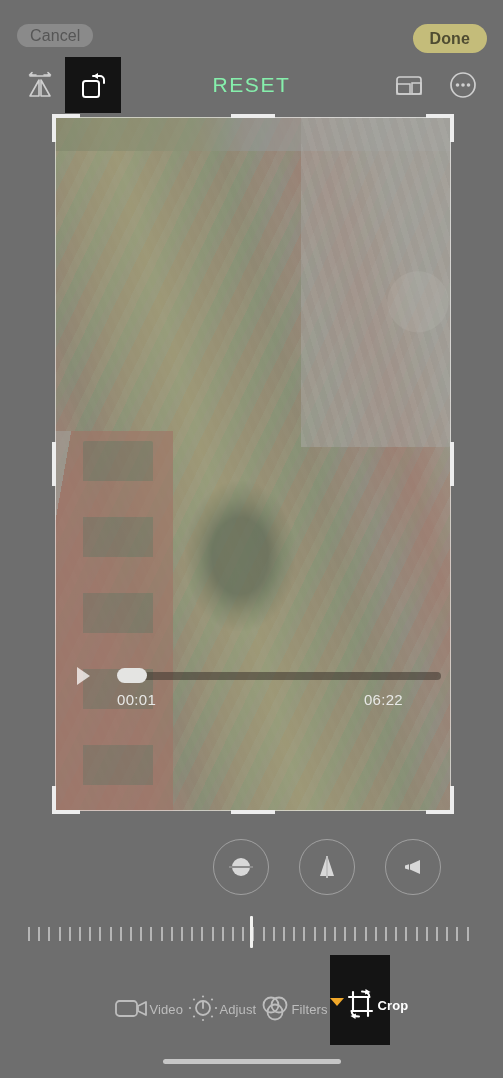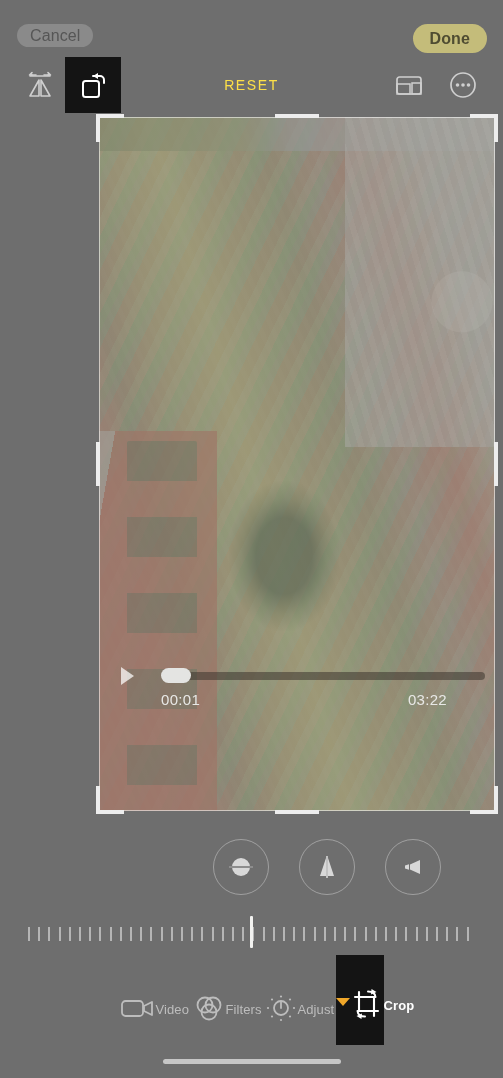--- a/index.html
+++ b/index.html
@@ -40,28 +40,28 @@
     position:absolute; width:56px; height:56px;
     display:flex; align-items:center; justify-content:center;
   }
   #tool-flip{ left:12px; top:0; }
   #tool-rotate{ left:65px; top:0; background:#141414; }
   #tool-aspect{ right:66px; top:0; }
   #tool-more{ right:12px; top:0; }
   #reset-label{
     position:absolute; left:0; right:0; top:0; height:56px;
     display:flex; align-items:center; justify-content:center;
-    color:#fde047; font-size:14px; letter-spacing:1.6px;
+    color:#86efac; font-size:21px; letter-spacing:1.6px;
     font-weight:400;
   }
 
   
   #cropstage{
     position:absolute; left:55px; top:117px;
-    width:396px; height:694px;margin-left:44px;
+    width:396px; height:694px;
   }
   #photo{
     position:absolute; inset:0; overflow:hidden;
     background:#8d8d84;
   }
   
   #photo-img{
     position:absolute; left:0; top:0; width:396px; height:694px;
     background:
       
@@ -208,21 +208,21 @@
   }
   .tab{
     width:72px; height:90px;
     display:flex; flex-direction:row; align-items:center;
     padding-top:16px;
   }
   .tab .tab-ico{ height:38px; display:flex; align-items:center; }
   .tab .tab-lbl{
     font-size:13px; color:#bdbdbd; margin-top:2px; letter-spacing:.1px;
   }
-  #tab-crop{ background:#141414; position:relative; width:48px; padding-top:8px;text-align:right; }
+  #tab-crop{ background:#141414; position:relative; width:60px; padding-top:8px;text-align:right; }
   #tab-crop .tab-lbl{ color:#ffffff; font-weight:700; }
   #crop-caret{
     width:0;height:0;
     border-left:7px solid transparent;
     border-right:7px solid transparent;
     border-top:8px solid #f0a82a;
     margin-bottom:4px;
   }
 
   
@@ -298,21 +298,21 @@
         <div id="photo-windows"></div>
       </div>
       <div id="photo-palm"></div>
       <div id="photo-veil"></div>
 
       <div id="playback">
         <div id="play-btn"></div>
         <div id="scrub-track"></div>
         <div id="scrub-handle"></div>
         <div id="time-start">00:01</div>
-        <div id="time-end">03:22</div>
+        <div id="time-end">06:22</div>
       </div>
     </div>
 
     <div class="cropline" id="cl-top"></div>
     <div class="cropline" id="cl-bot"></div>
     <div class="cropline" id="cl-left"></div>
     <div class="cropline" id="cl-right"></div>
 
     <div class="corner" id="c-tl">
         <i class="h"></i>
@@ -371,51 +371,51 @@
   <div id="tabbar">
 
     <div class="tab" id="tab-video">
       <span class="tab-ico">
         <svg width="36" height="26" viewBox="0 0 36 26">
           <rect x="2" y="6" width="21" height="15" rx="3.5" stroke="#bdbdbd" stroke-width="1.8" fill="none"></rect>
           <path d="M24 11 L32 7 L32 20 L24 16 Z" stroke="#bdbdbd" stroke-width="1.8" fill="none" stroke-linejoin="round"></path>
         </svg>
       </span>
       <span class="tab-lbl">Video</span>
-    </div>
-
-    <div class="tab" id="tab-filters">
-      <span class="tab-ico">
-        <svg width="34" height="28" viewBox="0 0 34 28">
-          <circle cx="13" cy="11" r="7.5" stroke="#bdbdbd" stroke-width="1.8" fill="none"></circle>
-          <circle cx="21" cy="11" r="7.5" stroke="#bdbdbd" stroke-width="1.8" fill="none"></circle>
-          <circle cx="17" cy="18" r="7.5" stroke="#bdbdbd" stroke-width="1.8" fill="none"></circle>
-        </svg>
-      </span>
-      <span class="tab-lbl">Filters</span>
     </div>
 
     <div class="tab" id="tab-adjust">
       <span class="tab-ico">
         <svg width="34" height="30" viewBox="0 0 34 30">
           <circle cx="17" cy="15" r="7" stroke="#bdbdbd" stroke-width="1.8" fill="none"></circle>
           <path d="M17 15 L17 9" stroke="#bdbdbd" stroke-width="1.8" stroke-linecap="round"></path>
           <circle cx="17" cy="3.5" r="1.1" fill="#bdbdbd"></circle>
             <circle cx="26" cy="6.5" r="1.1" fill="#bdbdbd"></circle>
           <circle cx="30" cy="15" r="1.1" fill="#bdbdbd"></circle>
             <circle cx="26" cy="23.5" r="1.1" fill="#bdbdbd"></circle>
           <circle cx="17" cy="27" r="1.1" fill="#bdbdbd"></circle>
             <circle cx="8" cy="23.5" r="1.1" fill="#bdbdbd"></circle>
           <circle cx="4" cy="15" r="1.1" fill="#bdbdbd"></circle>
             <circle cx="8" cy="6.5" r="1.1" fill="#bdbdbd"></circle>
         </svg>
       </span>
       <span class="tab-lbl">Adjust</span>
     </div>
 
+    <div class="tab" id="tab-filters">
+      <span class="tab-ico">
+        <svg width="34" height="28" viewBox="0 0 34 28">
+          <circle cx="13" cy="11" r="7.5" stroke="#bdbdbd" stroke-width="1.8" fill="none"></circle>
+          <circle cx="21" cy="11" r="7.5" stroke="#bdbdbd" stroke-width="1.8" fill="none"></circle>
+          <circle cx="17" cy="18" r="7.5" stroke="#bdbdbd" stroke-width="1.8" fill="none"></circle>
+        </svg>
+      </span>
+      <span class="tab-lbl">Filters</span>
+    </div>
+
     <div class="tab" id="tab-crop">
       <span id="crop-caret"></span>
       <span class="tab-ico">
         <svg width="34" height="32" viewBox="0 0 34 32">
           <path d="M9 4 L9 23 L28 23" stroke="#ffffff" stroke-width="2.1" fill="none" stroke-linecap="round"></path>
           <path d="M5 9 L24 9 L24 28" stroke="#ffffff" stroke-width="2.1" fill="none" stroke-linecap="round"></path>
           <path d="M18 3.5 Q25 3.5 25.5 9" stroke="#ffffff" stroke-width="2" fill="none" stroke-linecap="round"></path>
           <path d="M21.5 1 L26.5 4 L21 6.5 Z" fill="#ffffff"></path>
           <path d="M15 28.5 Q8 28.5 7.5 23" stroke="#ffffff" stroke-width="2" fill="none" stroke-linecap="round"></path>
           <path d="M11.5 31 L6.5 28 L12 25.5 Z" fill="#ffffff"></path>

